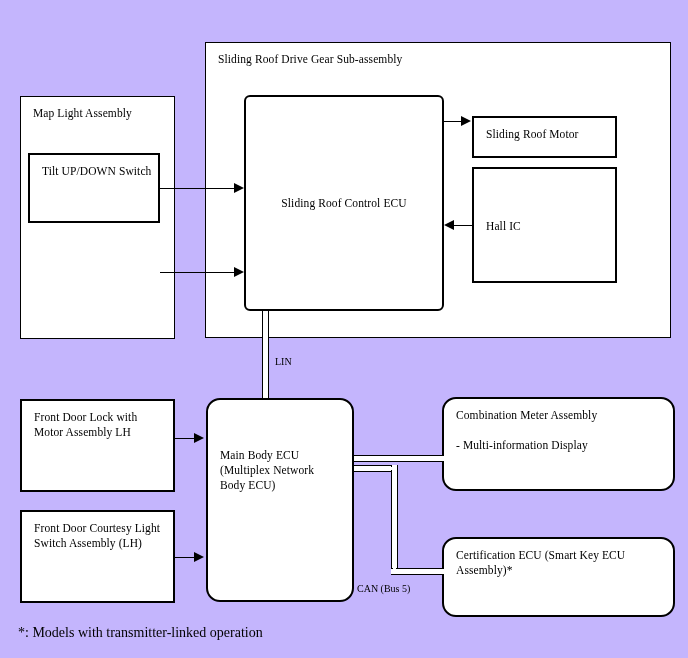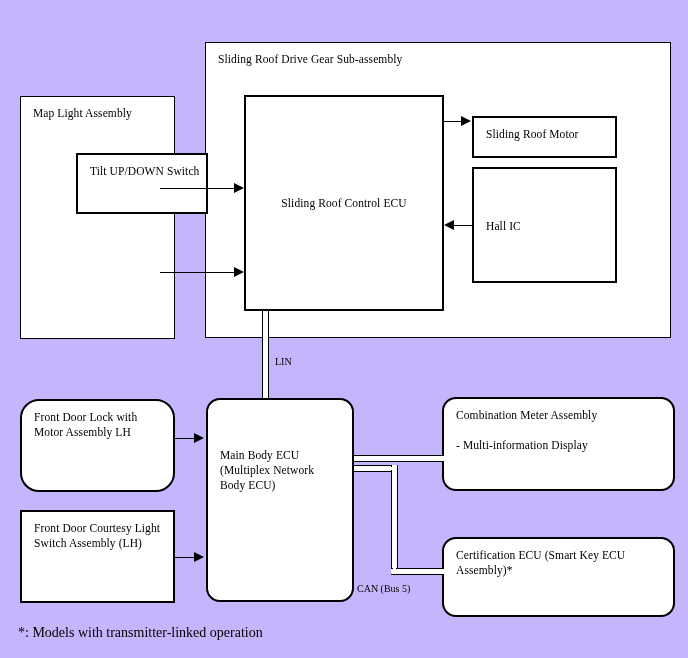--- a/index.html
+++ b/index.html
@@ -100,21 +100,21 @@
 </style>
 </head>
 <body>
 
 <div id="canvas">
 
   <div class="box thin" style="left:205px; top:42px; width:466px; height:296px;">
     <div class="box-label lab-tl">Sliding Roof Drive Gear Sub-assembly</div>
   </div>
 
-  <div class="box" style="left:244px; top:95px; width:200px; height:216px;">
+  <div class="box" style="left:244px; top:95px; width:200px; height:216px;border-radius:6px;">
     <div class="box-label lab-center">Sliding Roof Control ECU</div>
   </div>
 
   <div class="box" style="left:472px; top:96px; width:145px; height:42px;margin-top:20px;">
     <div class="box-label lab-tl">Sliding Roof Motor</div>
   </div>
 
   <div class="box" style="left:472px; top:167px; width:145px; height:116px;">
     <div class="box-label" style="left:12px; top:50px;">Hall IC</div>
   </div>
@@ -122,41 +122,41 @@
   <div class="hline" style="left:444px; top:121px; width:18px;"></div>
   <div class="arrow-r" style="left:461px; top:116px;"></div>
 
   <div class="hline" style="left:454px; top:225px; width:18px;"></div>
   <div class="arrow-l" style="left:444px; top:220px;"></div>
 
   <div class="box thin" style="left:20px; top:96px; width:155px; height:243px;">
     <div class="box-label lab-tl">Map Light Assembly</div>
   </div>
 
-  <div class="box" style="left:28px; top:153px; width:132px; height:61px;margin-left:48px;">
+  <div class="box" style="left:28px; top:153px; width:132px; height:70px;">
     <div class="box-label lab-tl">Tilt UP/DOWN Switch</div>
   </div>
 
 
   <div class="hline" style="left:160px; top:188px; width:82px;"></div>
   <div class="arrow-r" style="left:234px; top:183px;"></div>
 
   <div class="hline" style="left:160px; top:272px; width:82px;"></div>
   <div class="arrow-r" style="left:234px; top:267px;"></div>
 
   <div class="bus-v" style="left:262px; top:311px; width:7px; height:88px;"></div>
   <div class="free-text" style="left:275px; top:354px;">LIN</div>
 
   <div class="box rounded" style="left:206px; top:398px; width:148px; height:204px;">
     <div class="box-label" style="left:12px; top:48px;">Main Body ECU
 (Multiplex Network
 Body ECU)</div>
   </div>
 
-  <div class="box" style="left:20px; top:399px; width:155px; height:93px;border-radius:19px;">
+  <div class="box" style="left:20px; top:399px; width:155px; height:93px;">
     <div class="box-label lab-tl">Front Door Lock with
 Motor Assembly LH</div>
   </div>
   <div class="hline" style="left:175px; top:438px; width:22px;"></div>
   <div class="arrow-r" style="left:194px; top:433px;"></div>
 
   <div class="box" style="left:20px; top:510px; width:155px; height:93px;">
     <div class="box-label lab-tl">Front Door Courtesy Light
 Switch Assembly (LH)</div>
   </div>

